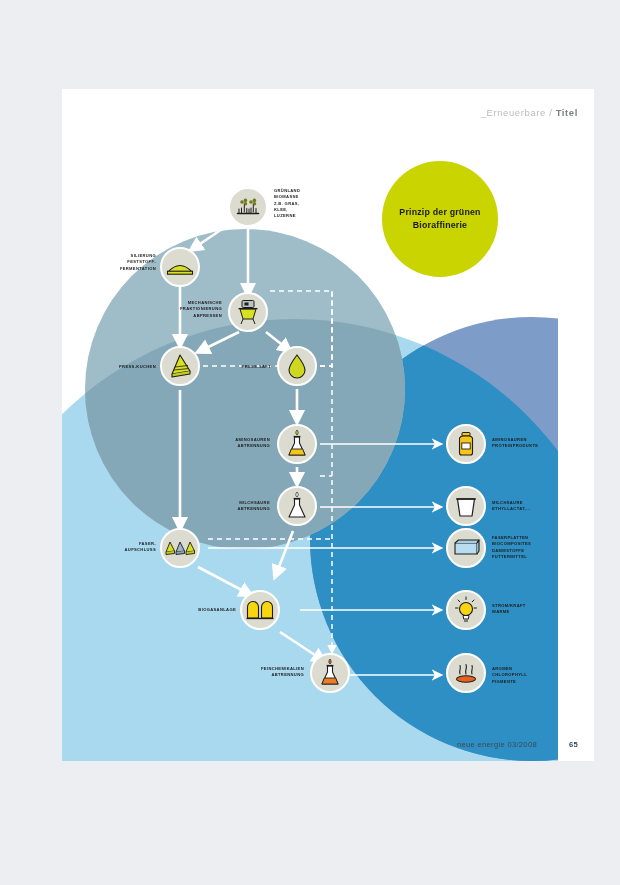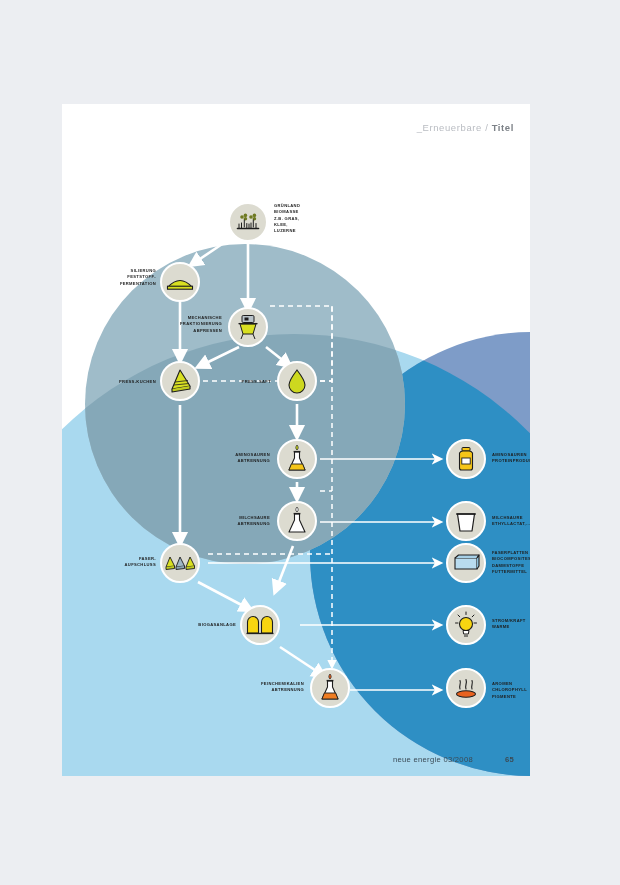--- a/index.html
+++ b/index.html
@@ -4,22 +4,22 @@
 <style>
   * { box-sizing: border-box; margin: 0; padding: 0; }
   html, body {
     width: 620px; height: 885px;
     background: #eceef2;
     font-family: "Liberation Sans", sans-serif;
     overflow: hidden;
   }
   #page {
     position: absolute;
-    left: 62px; top: 104px;
-    width: 468px; height: 672px;
+    left: 62px; top: 89px;
+    width: 532px; height: 672px;
     background: #ffffff;
     overflow: hidden;
   }
   #bgsvg { position:absolute; left:0; top:0; width:496px; height:672px; }
   #fgsvg { position:absolute; left:0; top:0; width:496px; height:672px; pointer-events:none; }
 
   .header {
     position: absolute; right: 16px; top: 18px;
     font-size: 9.5px; letter-spacing: .6px;
     color: #b9bcc2; white-space: nowrap;
@@ -96,20 +96,24 @@
       <g clip-path="url(#clipGray)">
         <circle cx="232" cy="560" r="330" fill="#85a8b8"></circle>
       </g>
     </g>
   </svg>
 
   <div class="header">
     <span>_Erneuerbare</span><span> / </span><b>Titel</b>
   </div>
 
+  <div class="greenball">
+    <span>Prinzip der grünen
+Bioraffinerie</span>
+  </div>
 
   <svg id="fgsvg" viewBox="0 0 496 672">
     <defs>
       <marker id="ah" markerWidth="7" markerHeight="7" refX="4.6" refY="3.5" orient="auto">
         <path d="M0,0.4 L6.2,3.5 L0,6.6 z" fill="#ffffff"></path>
       </marker>
       <marker id="ahs" markerWidth="8" markerHeight="8" refX="5" refY="4" orient="auto">
         <path d="M0,0.6 L7,4 L0,7.4 L2,4 z" fill="#ffffff"></path>
       </marker>
     </defs>

